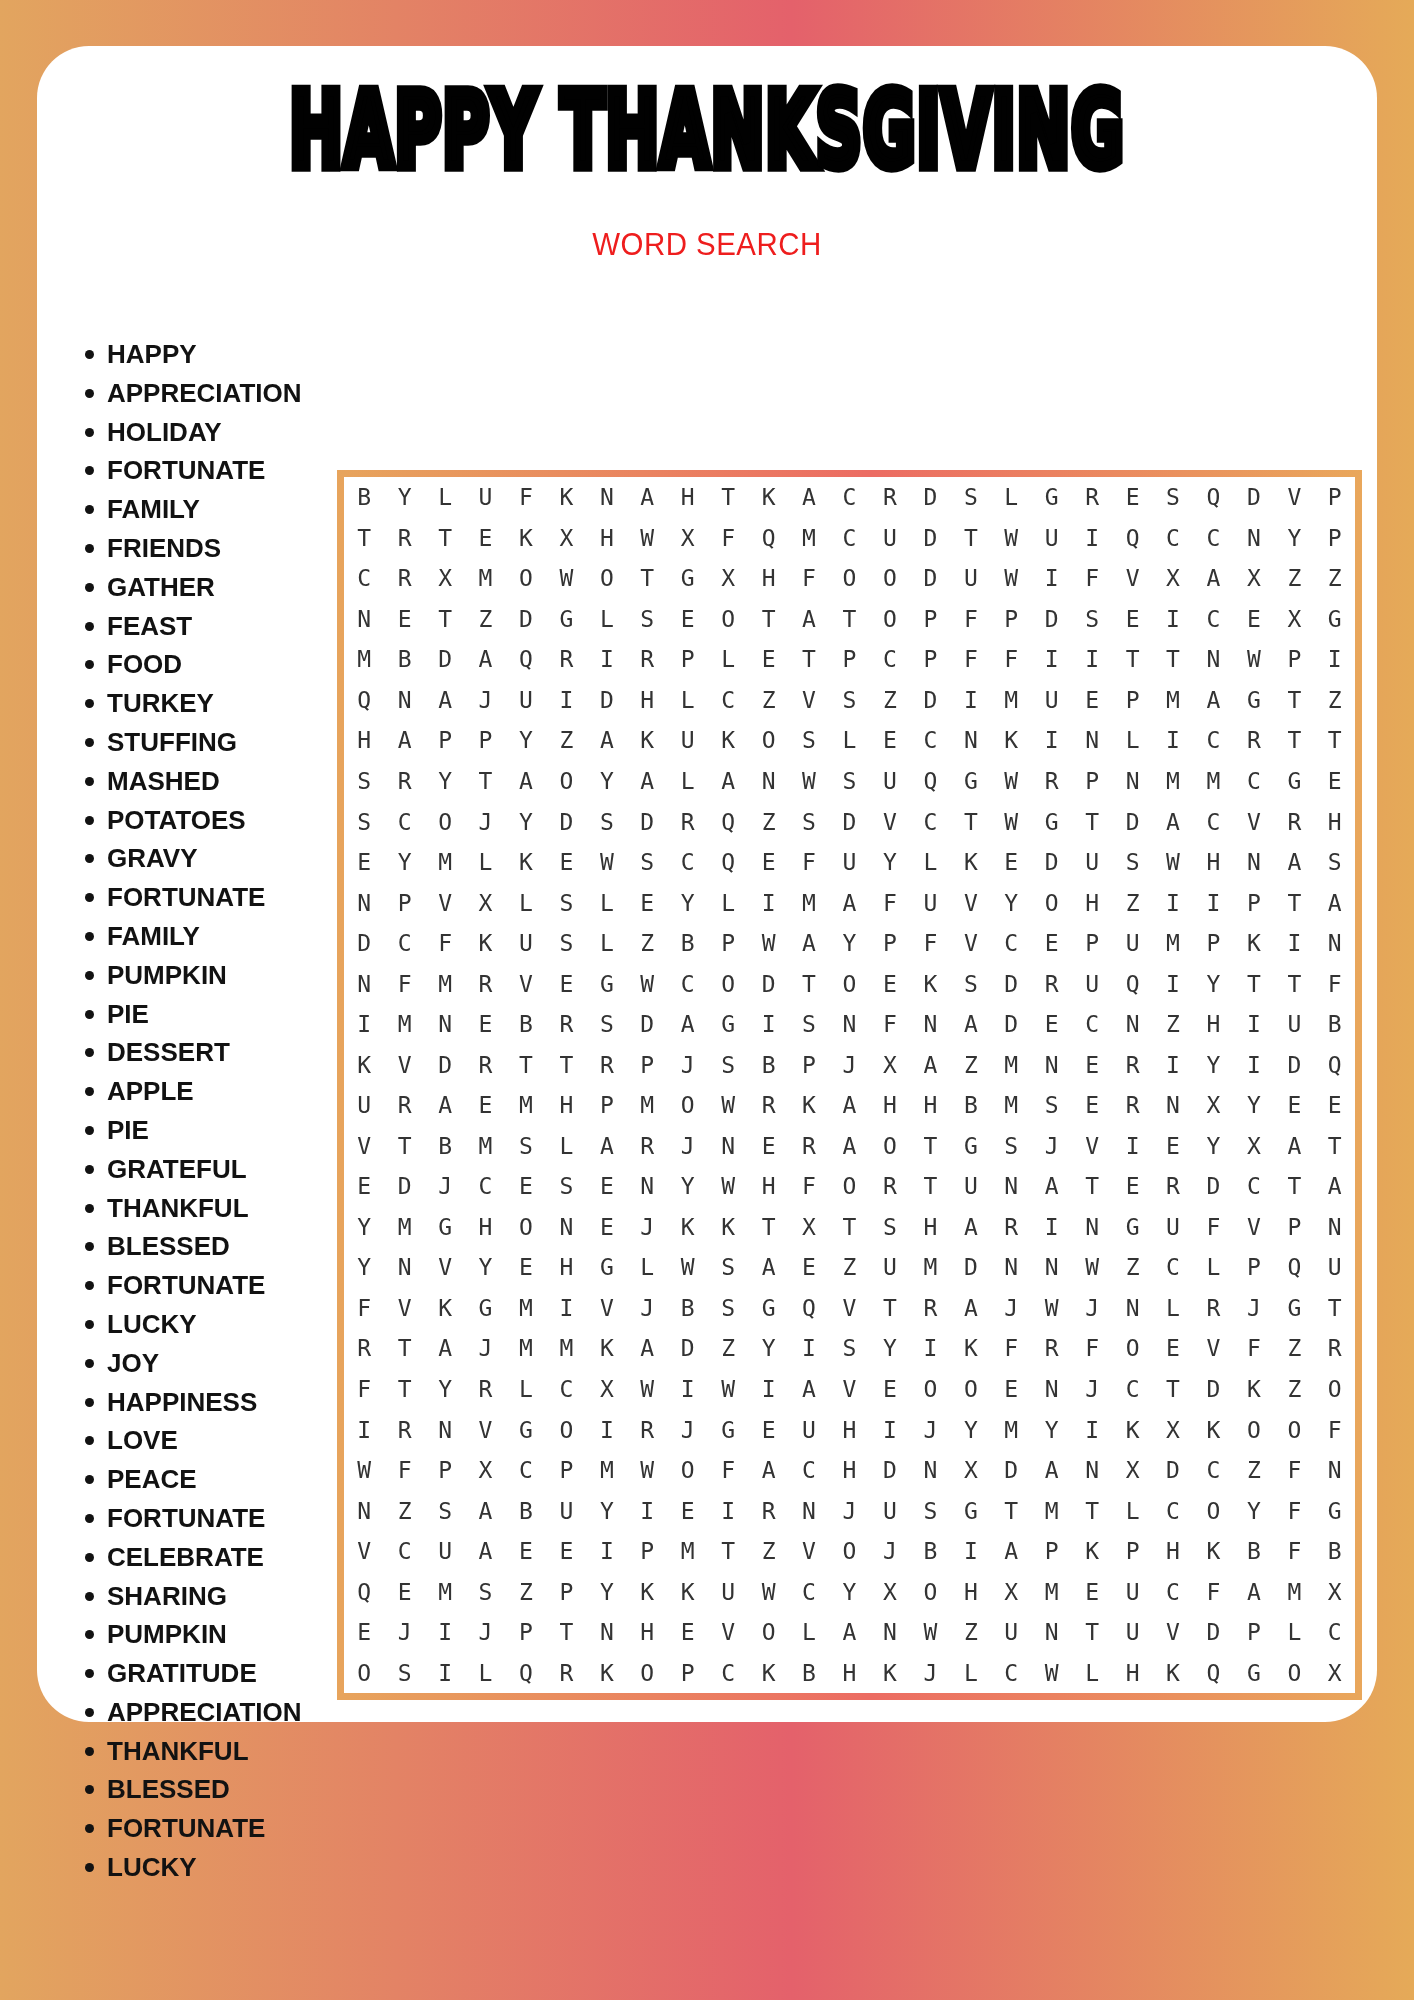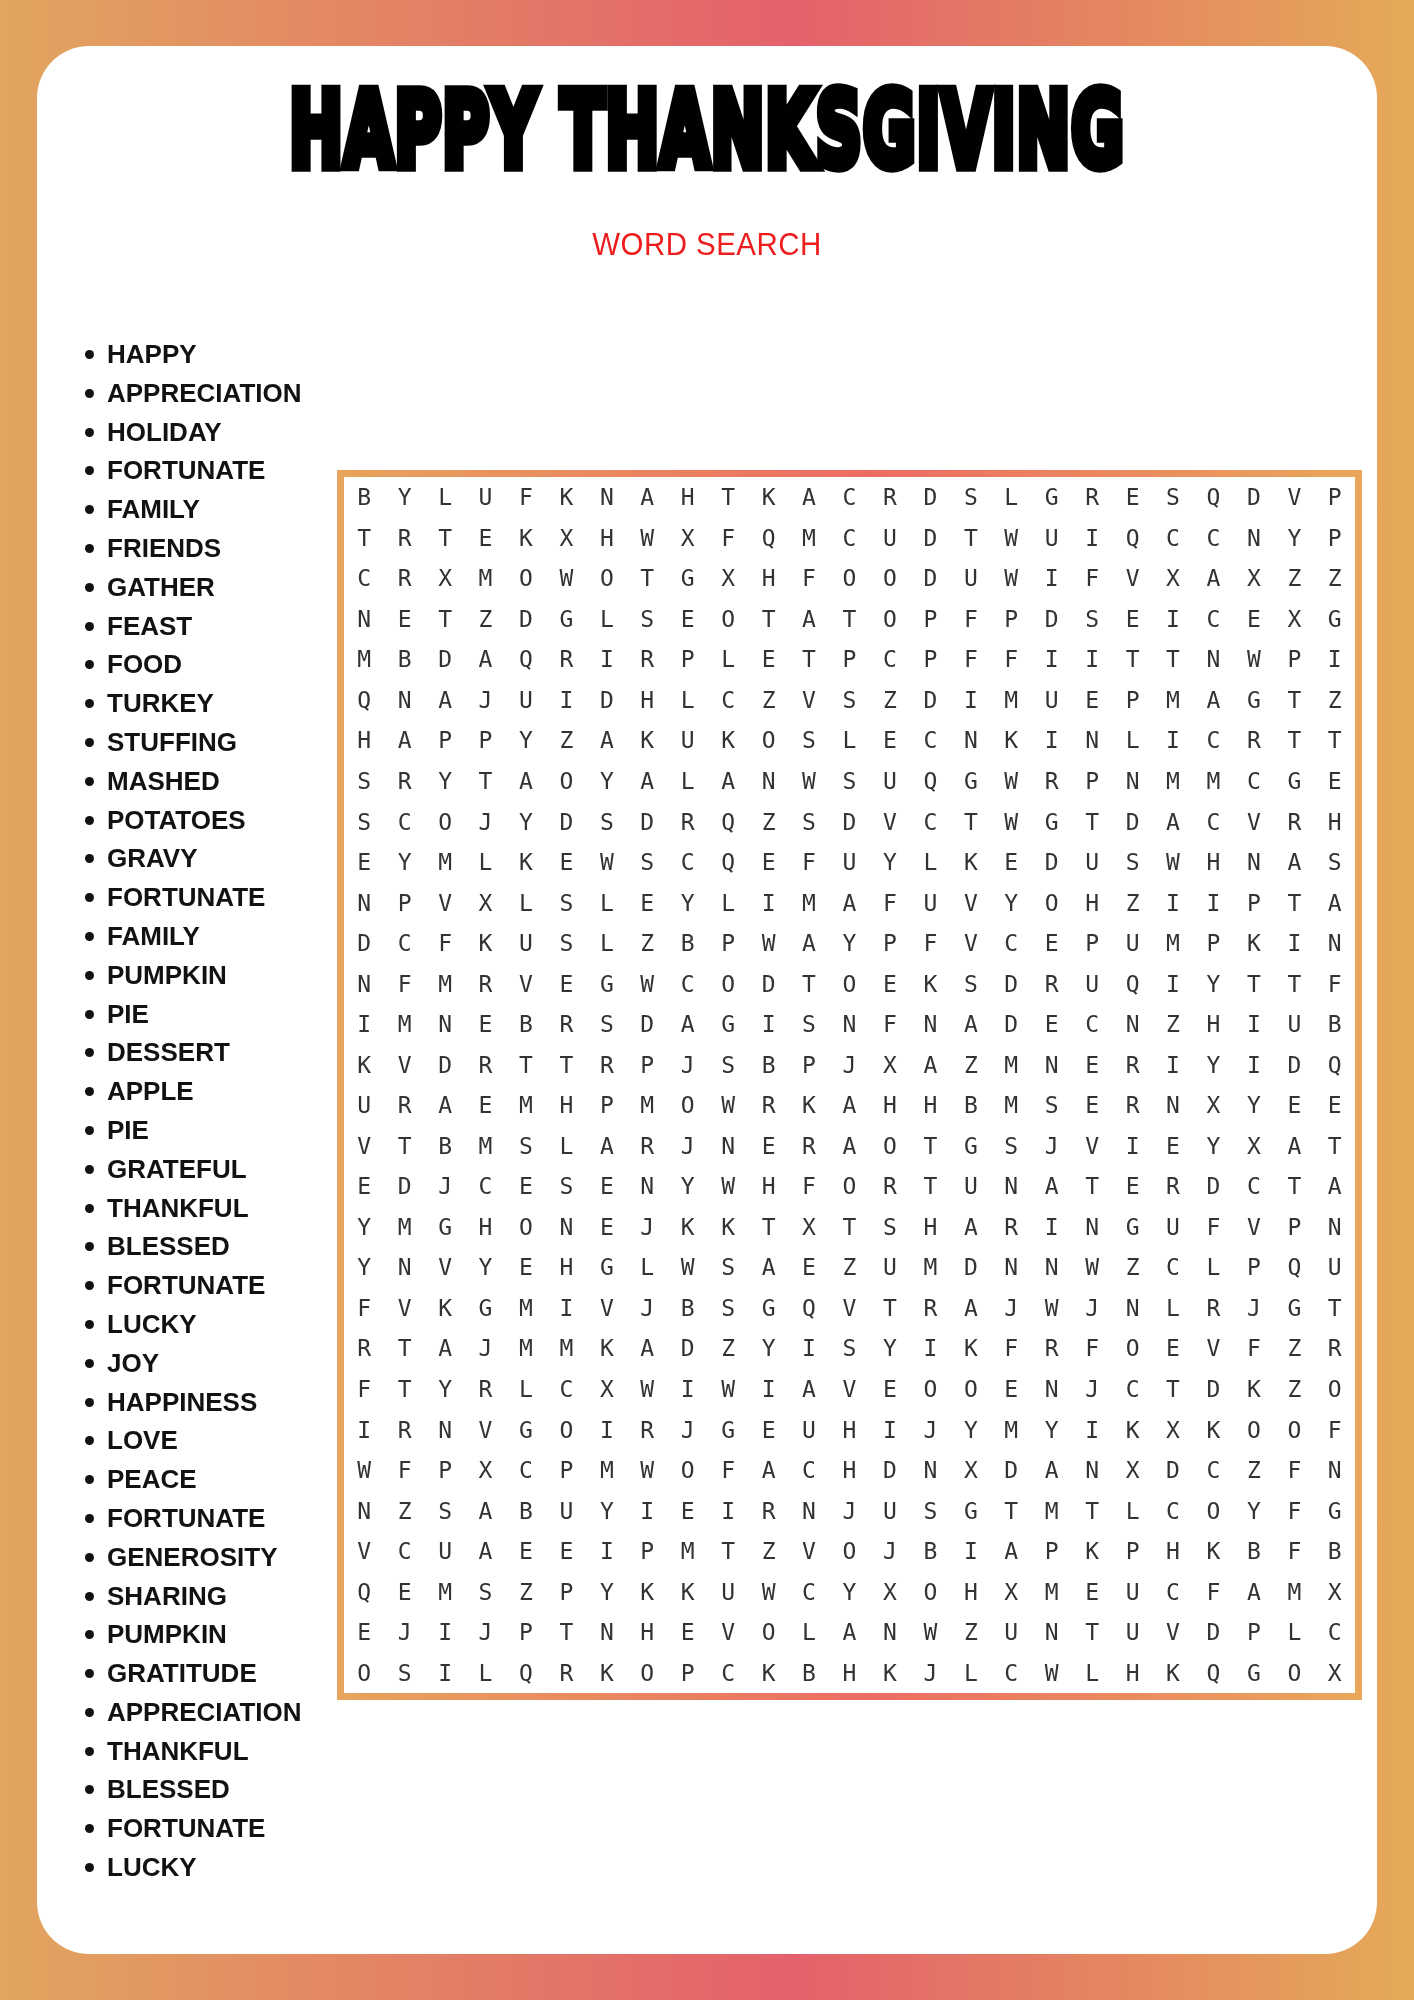--- a/index.html
+++ b/index.html
@@ -7,21 +7,21 @@
     width: 1414px; height: 2000px;
     position: relative; overflow: hidden;
     background: linear-gradient(90deg,
       var(--bg-left, #e2a55f) 0%,
       var(--bg-mid, #e4616b) 56%,
       var(--bg-right, #e5aa58) 100%);
     font-family: "Liberation Sans", sans-serif;
   }
   .card {
     position: absolute; left: 37px; top: 46px;
-    width: 1340px; height: 1908px;
+    width: 1340px; height: 1676px;
     background: var(--card-bg, #ffffff);
     border-radius: 52px;
   }
   .title {
     position: absolute; top: 33px; left: 0; width: 100%;
     margin: 0; text-align: center; white-space: nowrap;
     font-family: "DejaVu Sans", sans-serif;
     font-weight: bold; font-size: 64px; line-height: 1;
     letter-spacing: 1px;
     color: var(--title-color, #010101);
@@ -105,21 +105,21 @@
       <li><span class="bullet"></span><span>GRATEFUL</span></li>
       <li><span class="bullet"></span><span>THANKFUL</span></li>
       <li><span class="bullet"></span><span>BLESSED</span></li>
       <li><span class="bullet"></span><span>FORTUNATE</span></li>
       <li><span class="bullet"></span><span>LUCKY</span></li>
       <li><span class="bullet"></span><span>JOY</span></li>
       <li><span class="bullet"></span><span>HAPPINESS</span></li>
       <li><span class="bullet"></span><span>LOVE</span></li>
       <li><span class="bullet"></span><span>PEACE</span></li>
       <li><span class="bullet"></span><span>FORTUNATE</span></li>
-      <li><span class="bullet"></span><span>GENEROSITY</span></li>
+      <li><span class="bullet"></span><span>CELEBRATE</span></li>
       <li><span class="bullet"></span><span>SHARING</span></li>
       <li><span class="bullet"></span><span>PUMPKIN</span></li>
       <li><span class="bullet"></span><span>GRATITUDE</span></li>
       <li><span class="bullet"></span><span>APPRECIATION</span></li>
       <li><span class="bullet"></span><span>THANKFUL</span></li>
       <li><span class="bullet"></span><span>BLESSED</span></li>
       <li><span class="bullet"></span><span>FORTUNATE</span></li>
       <li><span class="bullet"></span><span>LUCKY</span></li>
     </ul>
   <div class="frame">

